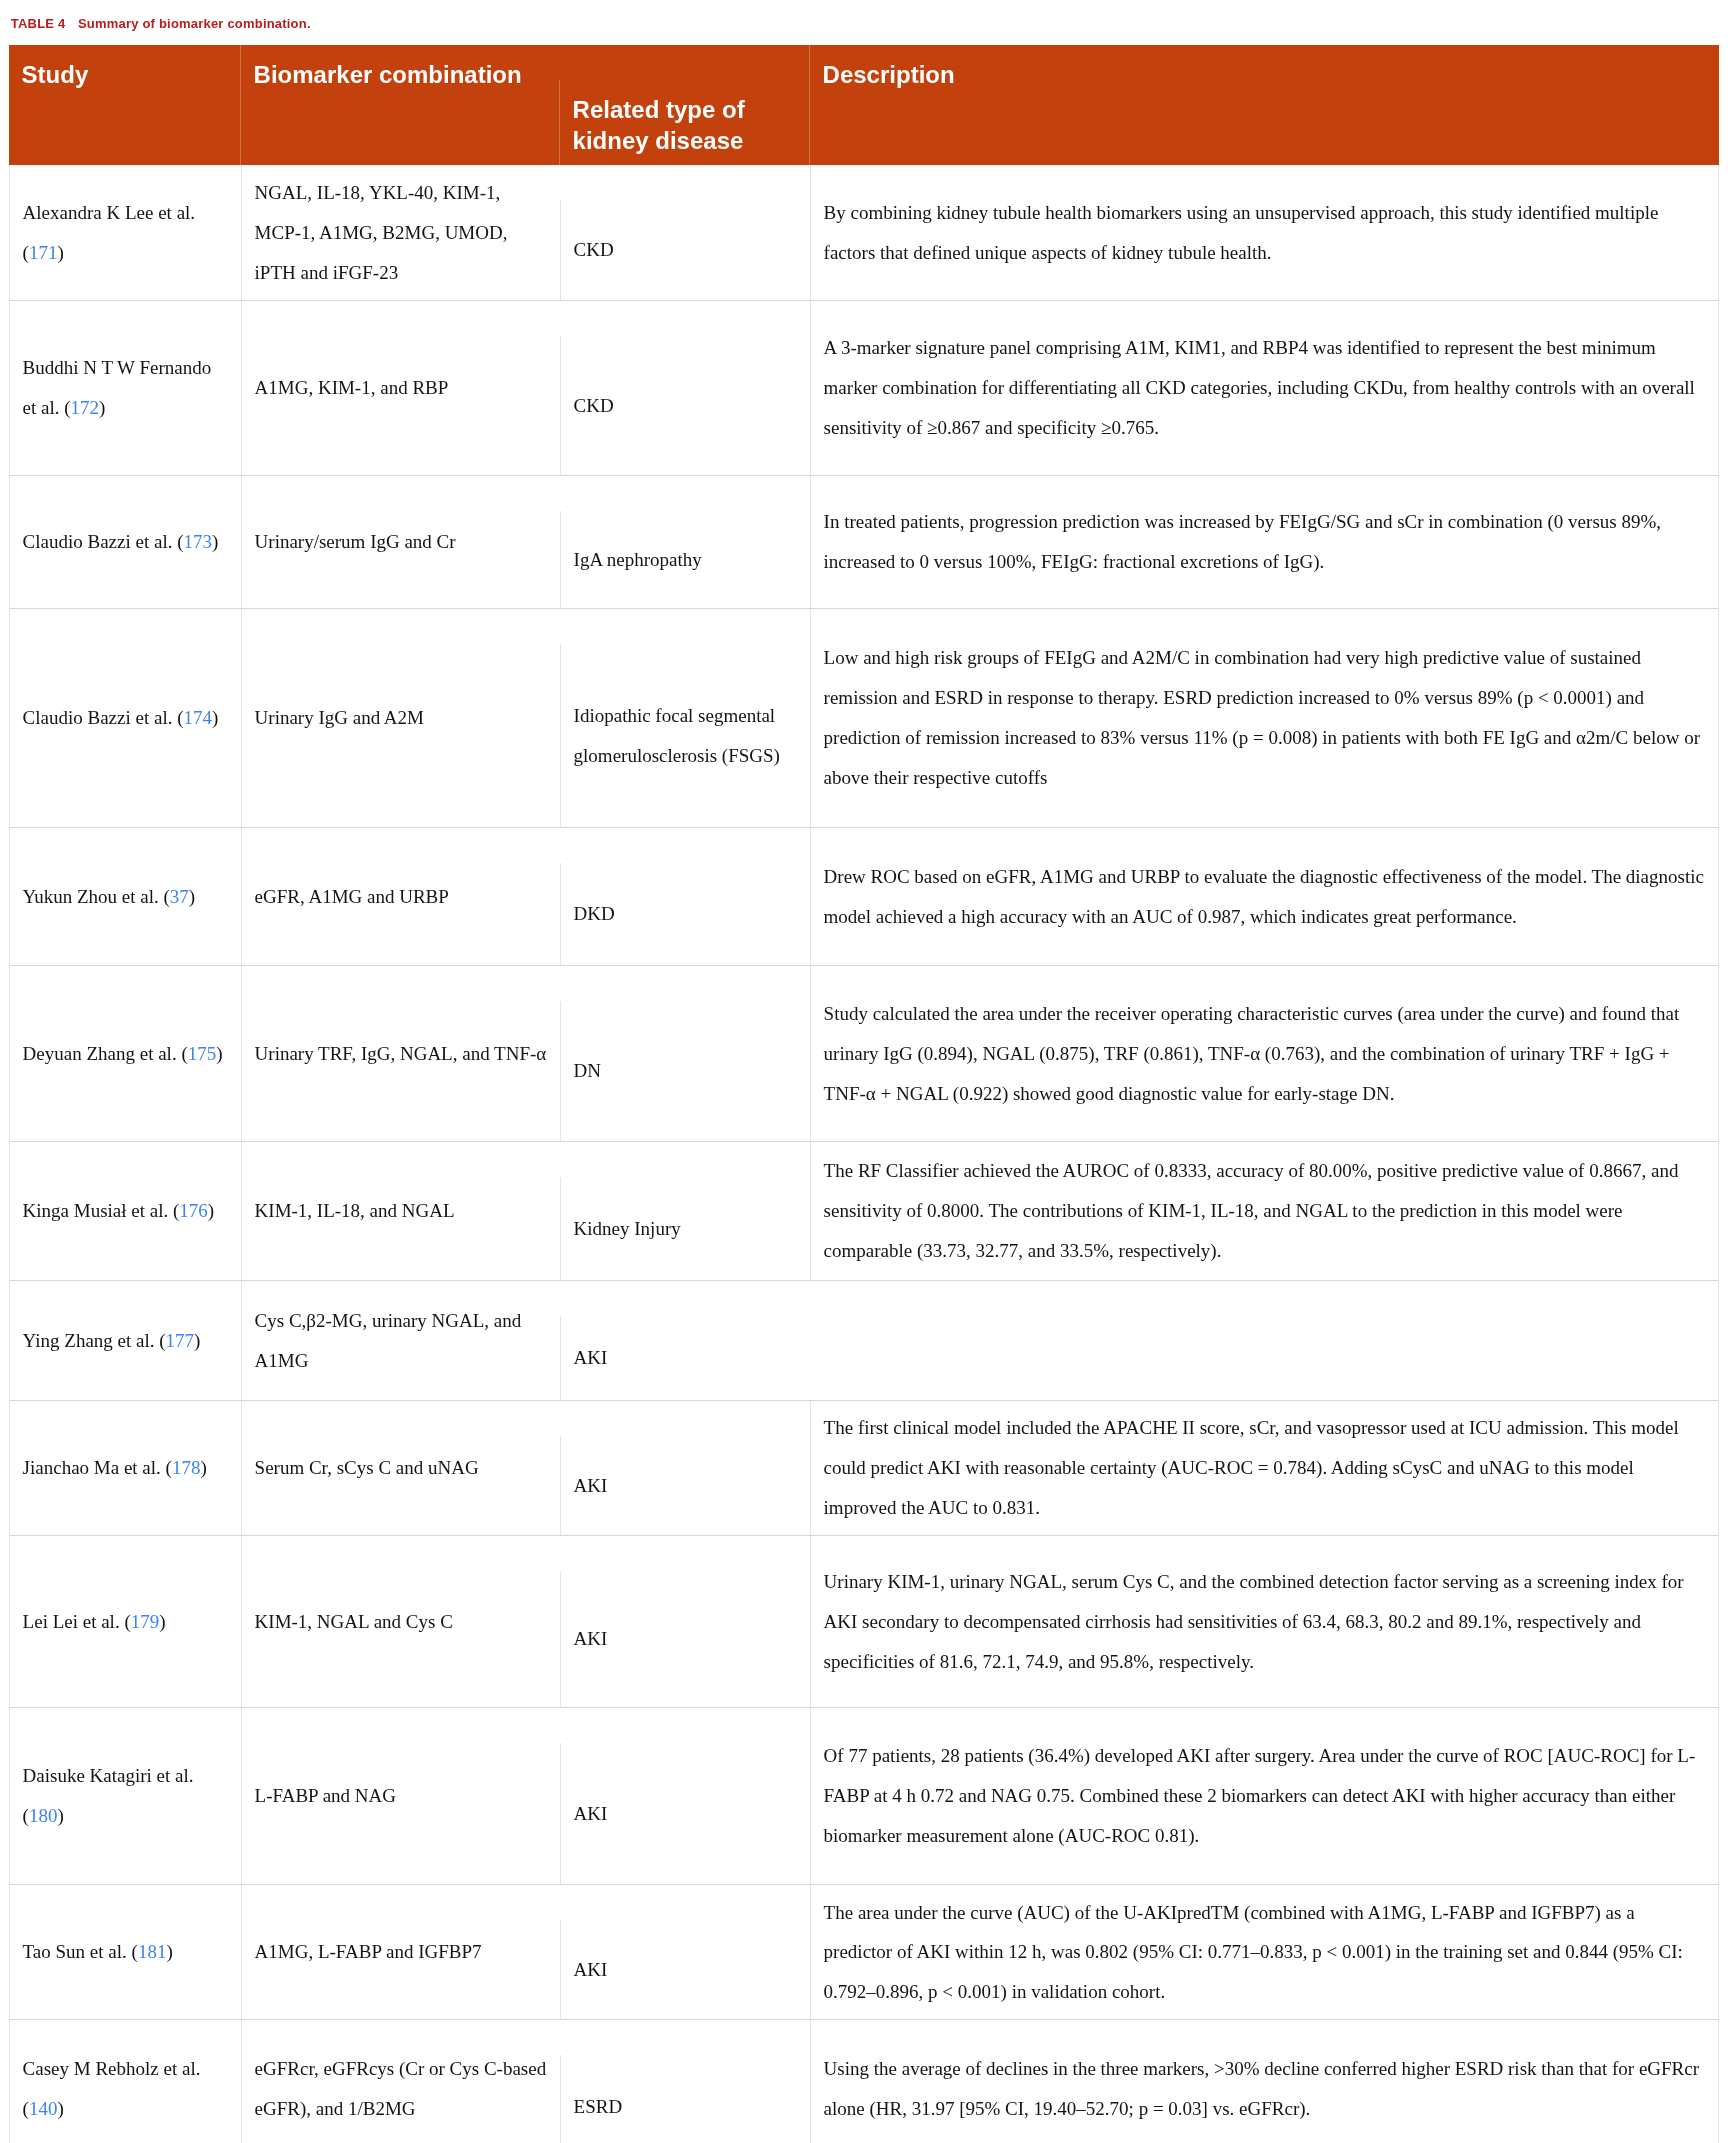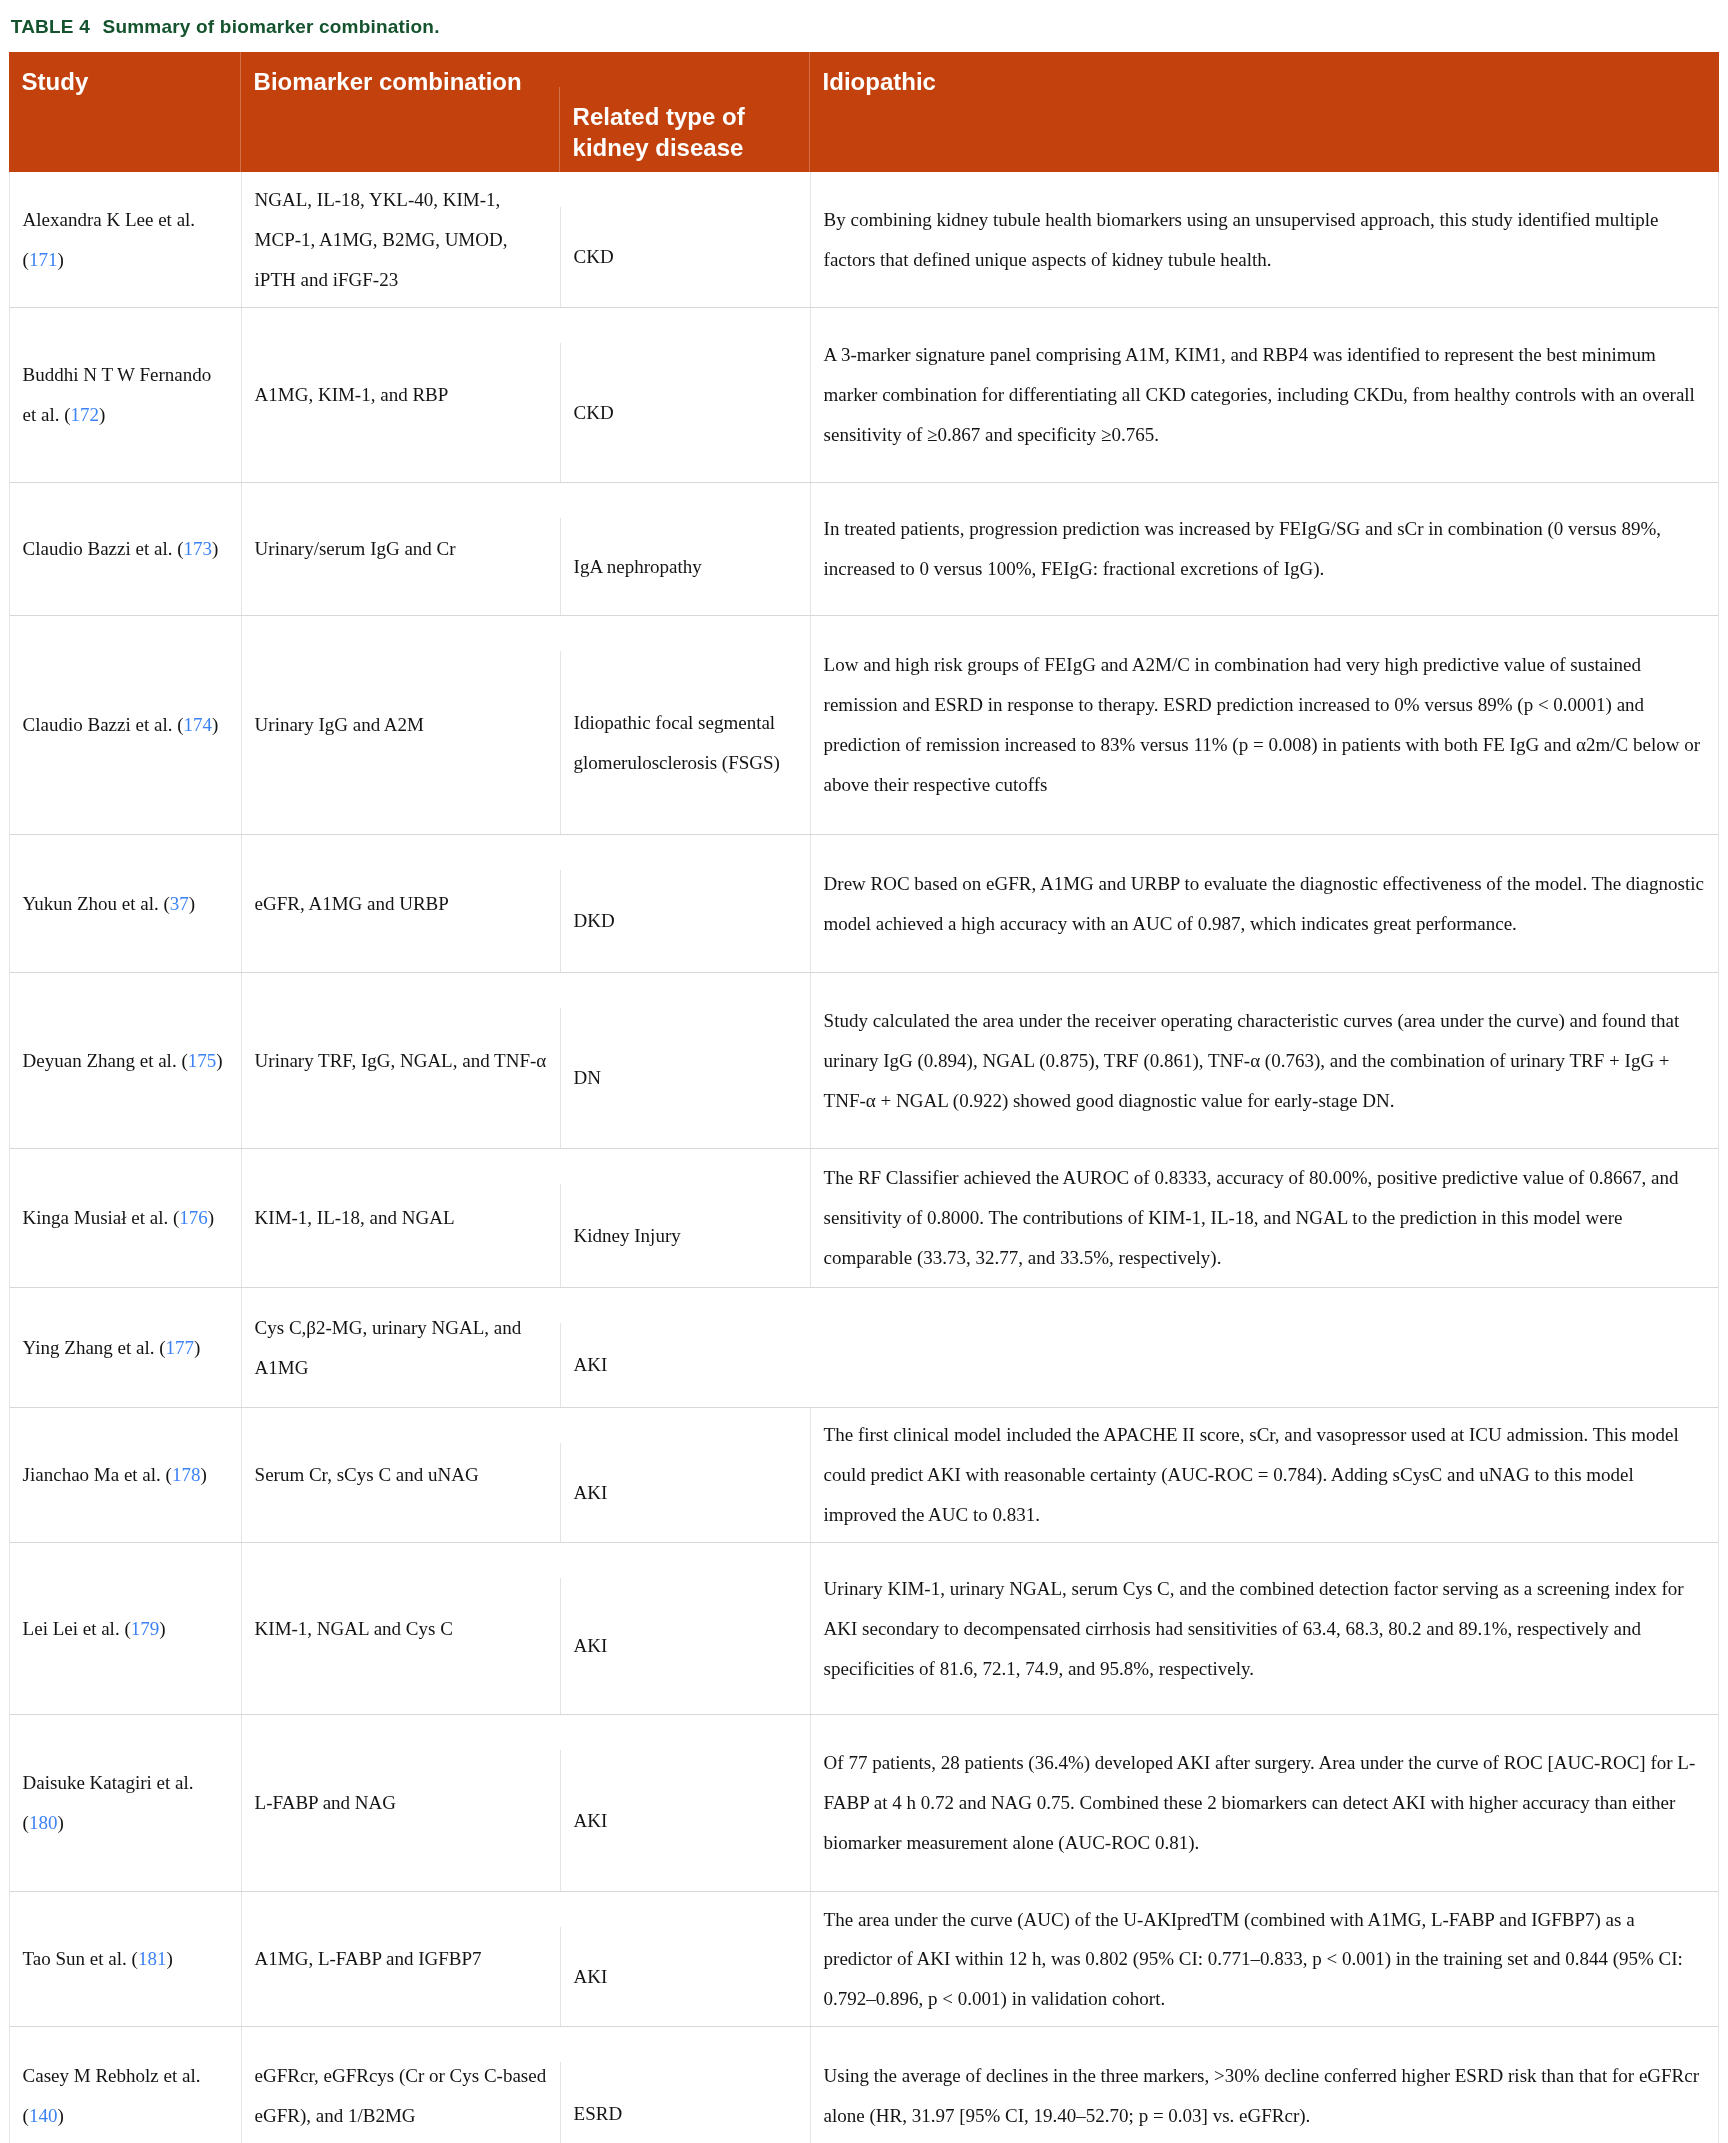--- a/index.html
+++ b/index.html
@@ -9,22 +9,22 @@
   }
   body {
     width: 1728px;
     min-height: 2143px;
     font-family: "Liberation Serif", serif;
     color: #141414;
   }
   .caption {
     font-family: "Liberation Sans", sans-serif;
     font-weight: 700;
-    font-size: 19px;
-    color: #14532d;
+    font-size: 13px;
+    color: #b91c1c;
     margin: 16px 10.8px 14.4px 10.8px;
     letter-spacing: 0.2px;
   }
   .caption .cap-label { margin-right: 12.6px; }
   .biomarker-table {
     margin: 0 9px;
     border-bottom: 2.7px solid #a8a8a8;
   }
   .thead {
     display: flex;
@@ -90,21 +90,21 @@
 
 <div class="caption">
   <span class="cap-label">TABLE 4</span><span>Summary of biomarker combination.</span>
 </div>
 
 <div class="biomarker-table">
   <div class="thead">
     <div class="th c1">Study</div>
     <div class="th c2">Biomarker combination</div>
     <div class="th c3">Related type of kidney disease</div>
-    <div class="th c4">Idiopathic</div>
+    <div class="th c4">Description</div>
   </div>
   <div class="tbody">
   <div class="tr">
     <div class="td c1">
       <span class="cell-text"><span>Alexandra K Lee et al. </span><span>(</span><a class="ref">171</a><span>)</span></span>
     </div>
     <div class="td c2">
       <span class="cell-text">NGAL, IL-18, YKL-40, KIM-1, MCP-1, A1MG, B2MG, UMOD, iPTH and iFGF-23</span>
     </div>
     <div class="td c3">

